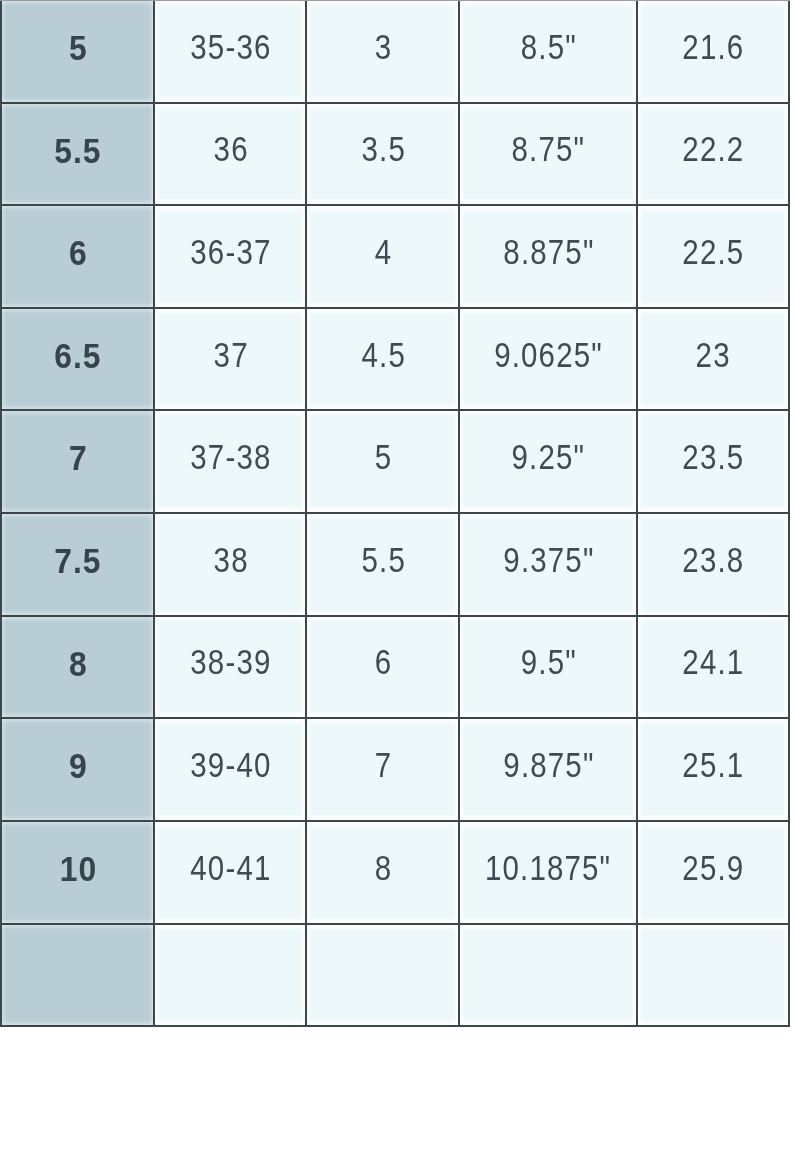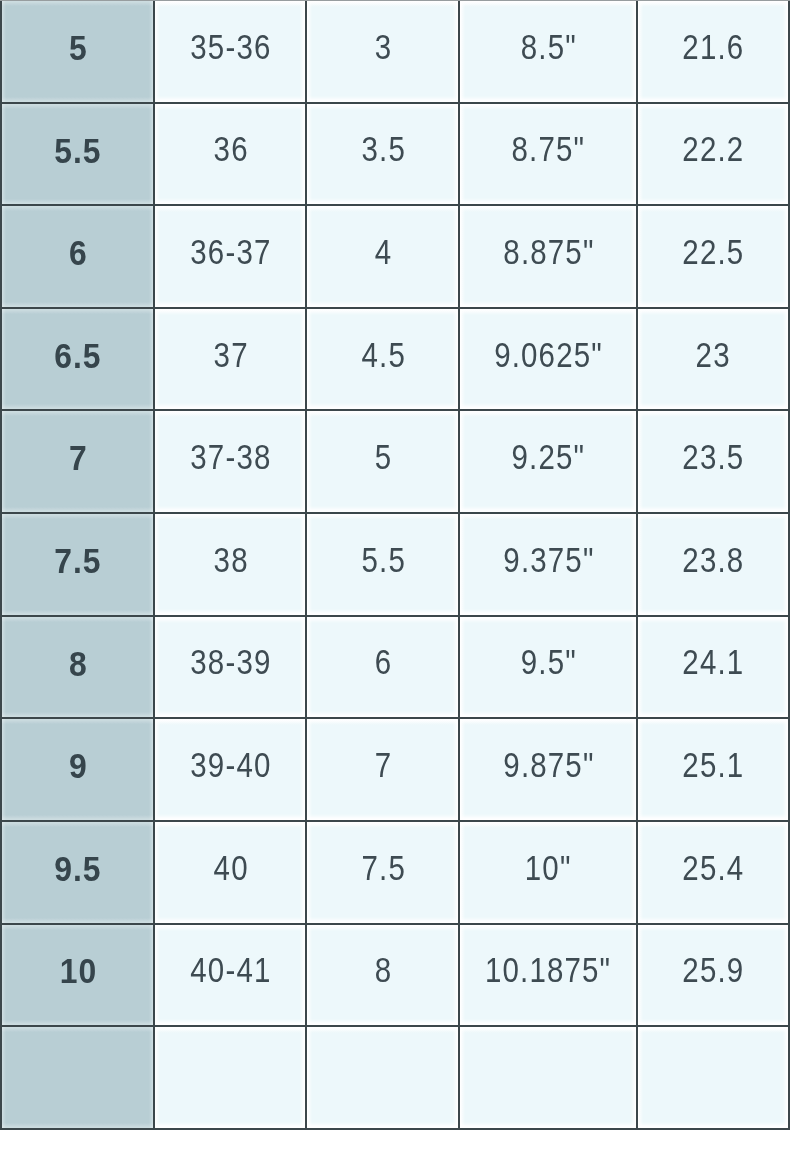--- a/index.html
+++ b/index.html
@@ -161,27 +161,20 @@
         <td class="cell"><span class="cv">24.1</span></td>
       </tr>
       <tr class="row">
         <td class="cell c0"><span class="cv">9</span></td>
         <td class="cell"><span class="cv">39-40</span></td>
         <td class="cell"><span class="cv">7</span></td>
         <td class="cell"><span class="cv">9.875"</span></td>
         <td class="cell"><span class="cv">25.1</span></td>
       </tr>
       <tr class="row">
-        <td class="cell c0"><span class="cv">9.5</span></td>
-        <td class="cell"><span class="cv">40</span></td>
-        <td class="cell"><span class="cv">7.5</span></td>
-        <td class="cell"><span class="cv">10"</span></td>
-        <td class="cell"><span class="cv">25.4</span></td>
-      </tr>
-      <tr class="row">
         <td class="cell c0"><span class="cv">10</span></td>
         <td class="cell"><span class="cv">40-41</span></td>
         <td class="cell"><span class="cv">8</span></td>
         <td class="cell"><span class="cv">10.1875"</span></td>
         <td class="cell"><span class="cv">25.9</span></td>
       </tr>
       <tr class="row">
         <td class="cell c0"><span class="cv"></span></td>
         <td class="cell"><span class="cv"></span></td>
         <td class="cell"><span class="cv"></span></td>

